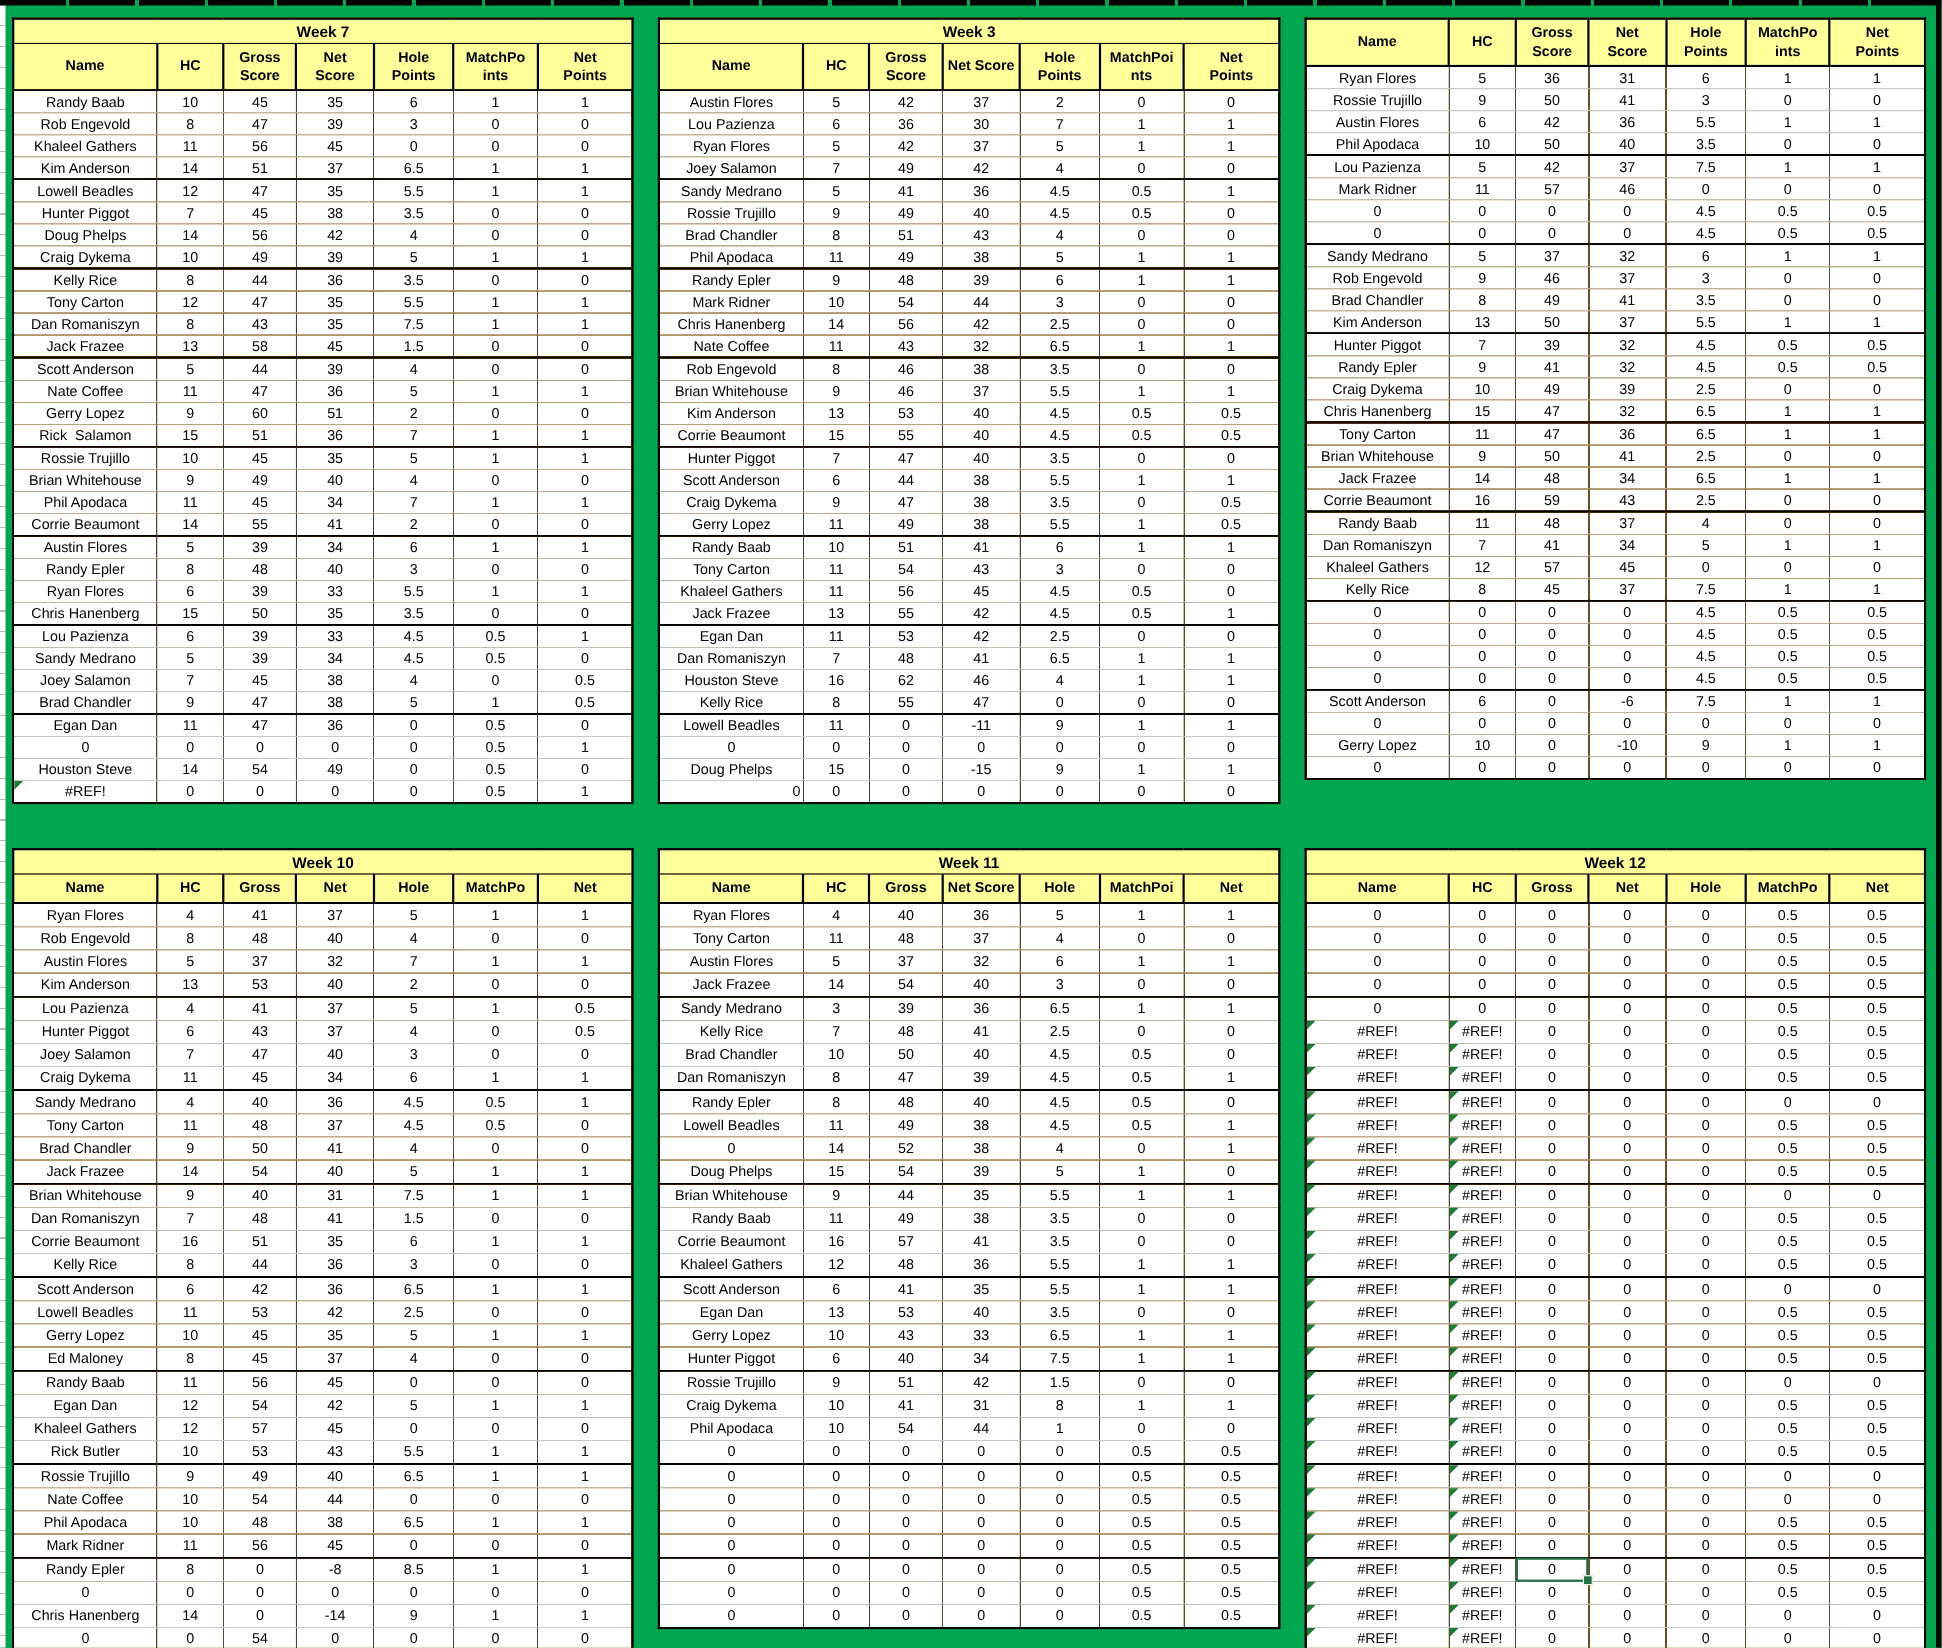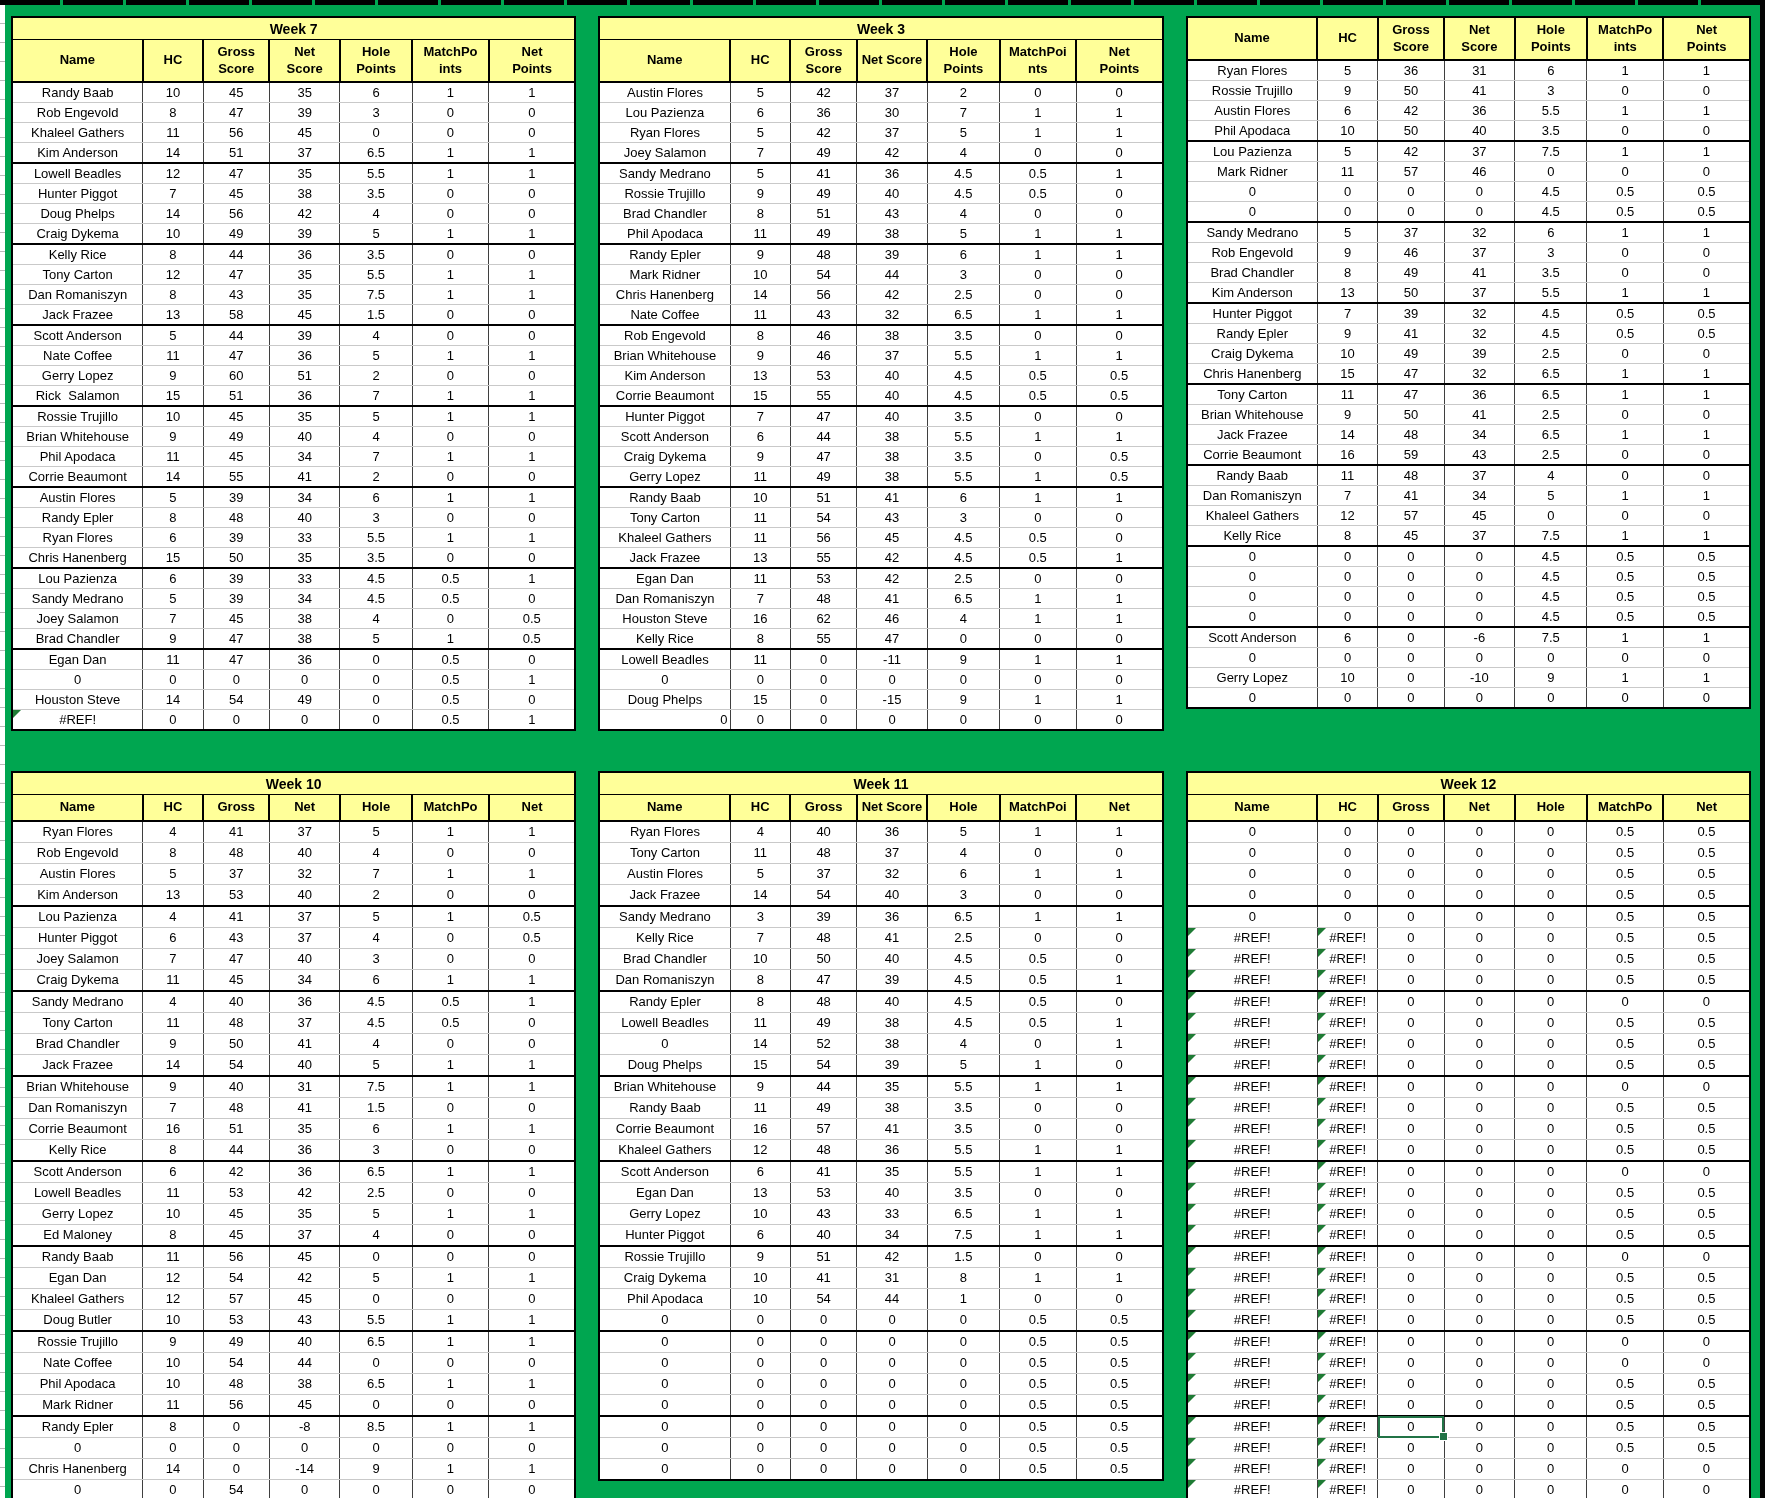--- a/index.html
+++ b/index.html
@@ -1239,21 +1239,21 @@
         <tr>
           <td><span class="cell-text">Khaleel Gathers</span></td>
           <td><span class="cell-text">12</span></td>
           <td><span class="cell-text">57</span></td>
           <td><span class="cell-text">45</span></td>
           <td><span class="cell-text">0</span></td>
           <td><span class="cell-text">0</span></td>
           <td><span class="cell-text">0</span></td>
         </tr>
         <tr>
-          <td><span class="cell-text">Doug Butler</span></td>
+          <td><span class="cell-text">Rick Butler</span></td>
           <td><span class="cell-text">10</span></td>
           <td><span class="cell-text">53</span></td>
           <td><span class="cell-text">43</span></td>
           <td><span class="cell-text">5.5</span></td>
           <td><span class="cell-text">1</span></td>
           <td><span class="cell-text">1</span></td>
         </tr>
         <tr>
           <td><span class="cell-text">Rossie Trujillo</span></td>
           <td><span class="cell-text">9</span></td>

